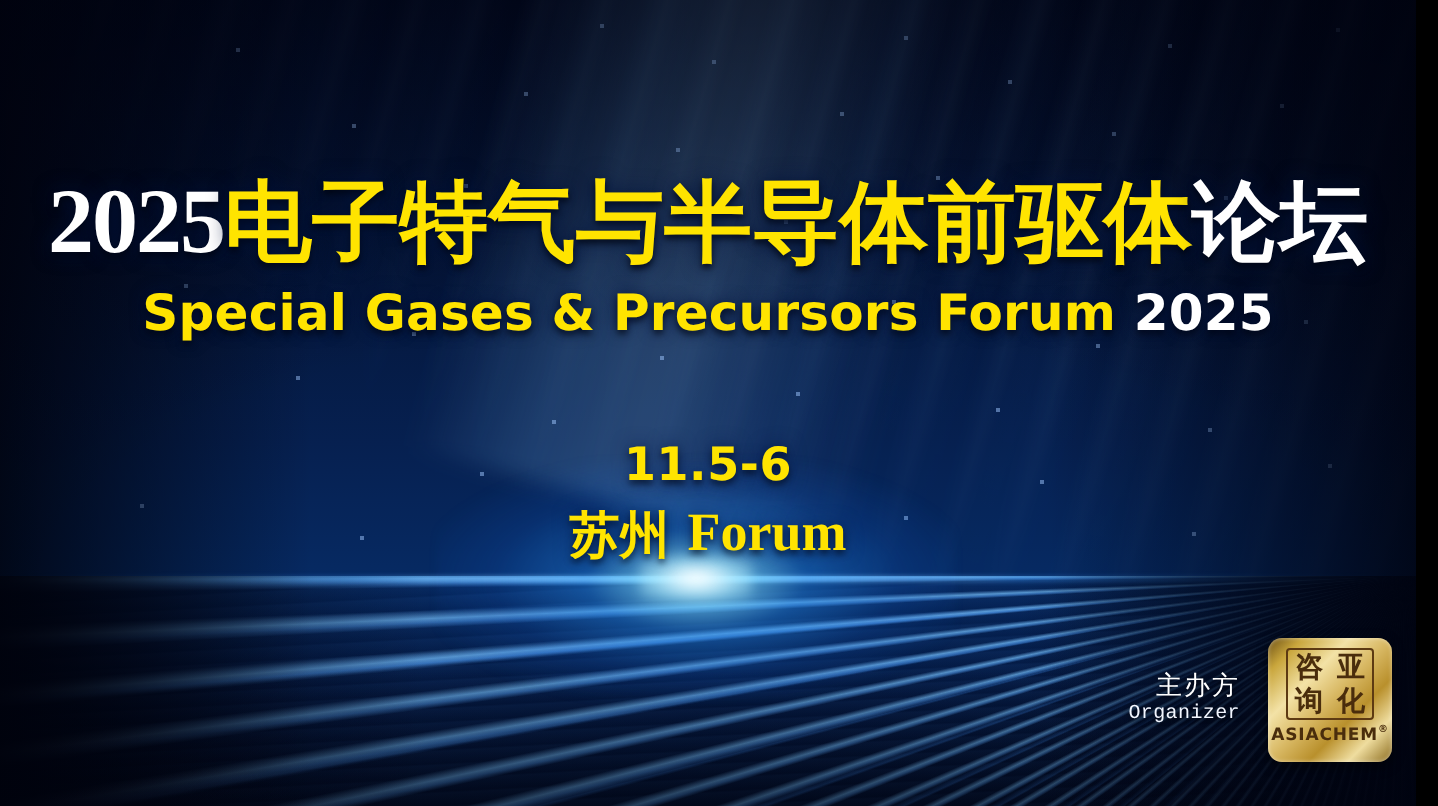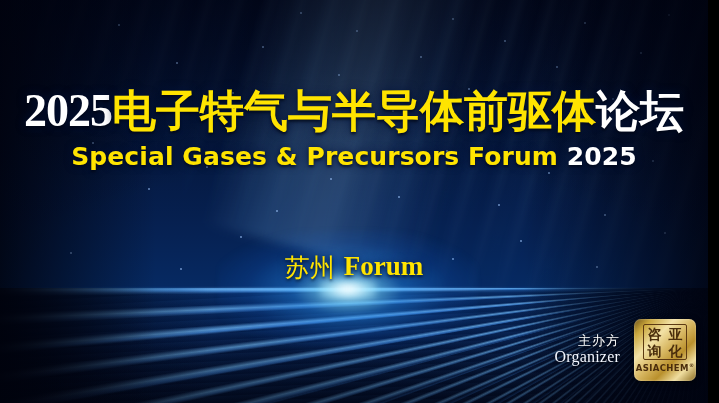--- a/index.html
+++ b/index.html
@@ -209,21 +209,21 @@
   }
   .city{
     position:absolute; left:0; right:0; top:251px;
     text-align:center;
     color:#ffe400;
     white-space:nowrap;
     text-shadow:0 0 9px rgba(0,20,70,.85), 0 2px 3px rgba(0,0,0,.55);
   }
   .city .cn{
     font-family:"DejaVu Sans", sans-serif;
-    font-size:25px; font-weight:400;
+    font-size:25px; font-weight:700;
     vertical-align:-1px;
   }
   .city .en{
     font-family:"Liberation Serif", serif;
     font-size:27px; font-weight:700;
     margin-left:9px;
   }
 
   
   .organizer{
@@ -232,22 +232,22 @@
     display:flex; align-items:center; gap:14px;
   }
   .org-text{ text-align:right; line-height:1.12; }
   .org-cn{
     font-family:"DejaVu Sans", sans-serif;
     font-size:13px; font-weight:400; color:#ffffff;
     letter-spacing:1px;
     text-shadow:0 1px 3px rgba(0,0,0,.7);
   }
   .org-en{
-    font-family:Liberation Serif, serif;
-    font-size:16px; font-weight:400; color:#f2f6ff;
+    font-family:Liberation Mono, monospace;
+    font-size:10px; font-weight:400; color:#f2f6ff;
     letter-spacing:.2px;
     text-shadow:0 1px 3px rgba(0,0,0,.7);
   }
 
   .logo{
     position:relative;
     width:62px; height:62px;
     border-radius:7px;
     background:
       linear-gradient(135deg,#6b4f14 0%, #c9a63c 14%, #f3e2a6 33%,
@@ -346,20 +346,21 @@
 
     <div class="title">
       <span class="w num">2025</span><span class="y">电子特气与半导体前驱体</span><span class="w cjk">论坛</span>
     </div>
 
     <div class="subtitle">
       <span class="y">Special Gases &amp; Precursors Forum</span>
       <span class="w">2025</span>
     </div>
 
+    <div class="date">11.5-6</div>
 
     <div class="city">
       <span class="cn">苏州</span><span class="en">Forum</span>
     </div>
 
     <div class="organizer">
       <div class="org-text">
         <div class="org-cn">主办方</div>
         <div class="org-en">Organizer</div>
       </div>

